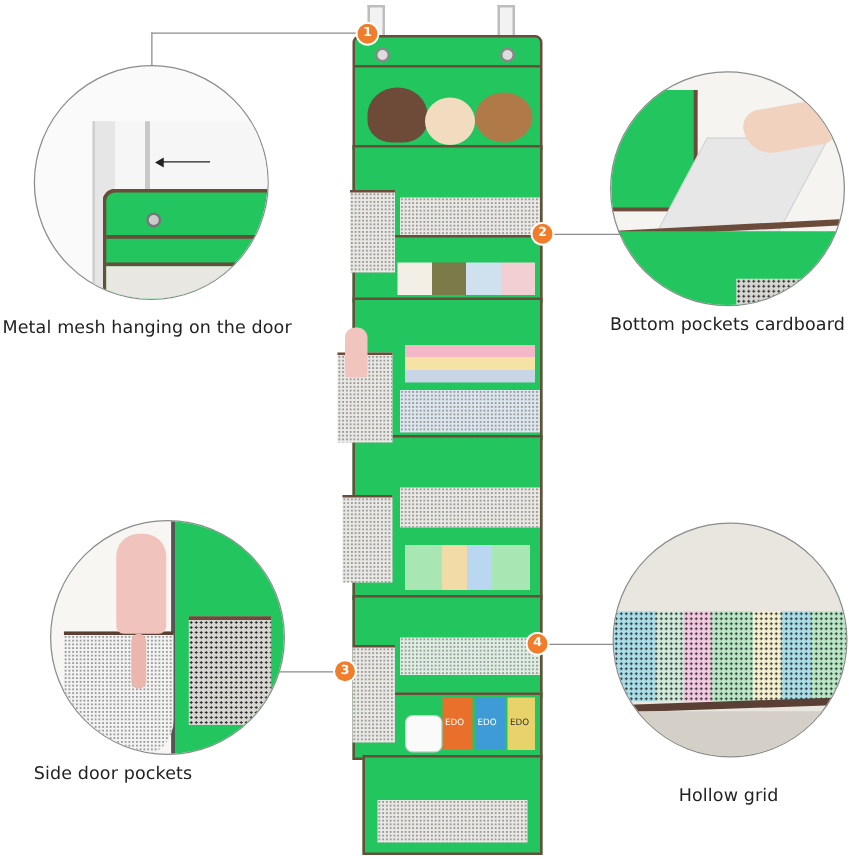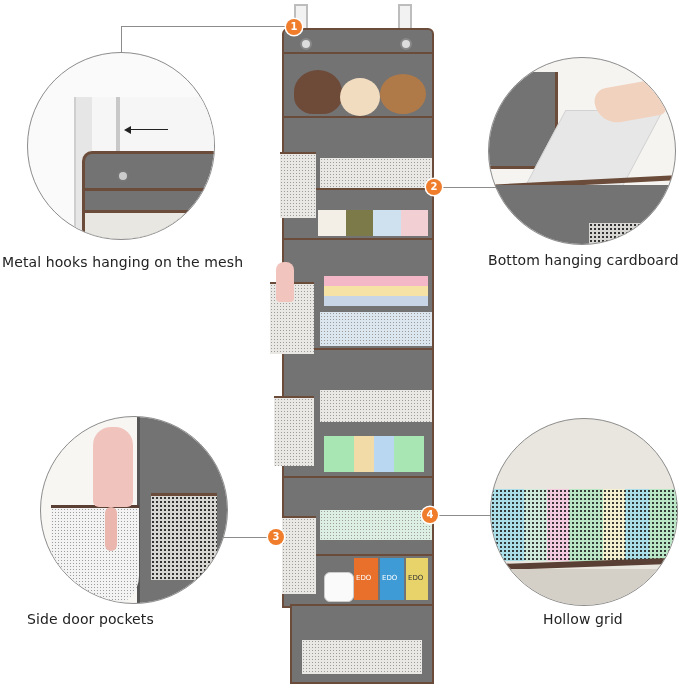--- a/index.html
+++ b/index.html
@@ -11,21 +11,21 @@
   .line { position:absolute; background:#8c8c8c; }
   .badge { position:absolute; width:16px; height:16px; border-radius:50%; background:#f07d2b; color:#fff;
            font-size:10px; font-weight:bold; text-align:center; line-height:16px; box-shadow:0 0 0 1.5px #fff; }
   .trim { border:2px solid #6b4c3a; }
   .mesh { background-color:#e9e8e4;
           background-image:radial-gradient(circle, #9b9b9b 0.7px, transparent 0.9px);
           background-size:3px 3px; }
   .darkmesh { background-color:#d8d6d2;
           background-image:radial-gradient(circle, #333 0.9px, transparent 1.1px);
           background-size:4px 4px; }
-  .fabric { background:#737373; }
+  .fabric { background:#22c55e; }
 </style>
 </head>
 <body>
 
 <div class="abs" style="left:270px; top:0; width:190px; height:689px;">
 
   <div class="abs" style="left:24px; top:4px; width:10px; height:34px; border:2px solid #bdbdbd; border-bottom:none; background:#f2f2f2;"></div>
   <div class="abs" style="left:128px; top:4px; width:10px; height:34px; border:2px solid #bdbdbd; border-bottom:none; background:#f2f2f2;"></div>
 
   <div class="abs fabric trim" style="left:12px; top:28px; width:148px; height:88px; border-radius:6px 6px 0 0;">
@@ -94,34 +94,34 @@
   <div class="abs" style="left:88px; top:44px; width:4px; height:66px; background:#c8c8c8;"></div>
   <div class="abs" style="left:100px; top:76px; width:40px; height:1px; background:#222;"></div>
   <div class="abs" style="left:96px; top:73px; width:0; height:0; border-top:4px solid transparent; border-bottom:4px solid transparent; border-right:7px solid #222;"></div>
   <div class="abs fabric" style="left:54px; top:98px; width:140px; height:100px; border:3px solid #6b4c3a; border-radius:10px 0 0 0; border-right:none; border-bottom:none;">
     <div class="abs" style="left:32px; top:16px; width:8px; height:8px; border-radius:50%; border:2px solid #777; background:#ccc;"></div>
     <div class="abs" style="left:0; top:34px; width:140px; height:3px; background:#6b4c3a;"></div>
     <div class="abs" style="left:0; top:56px; width:140px; height:3px; background:#6b4c3a;"></div>
     <div class="abs" style="left:0; top:59px; width:140px; height:40px; background:#e9e7e1;"></div>
   </div>
 </div>
-<div class="caption" style="left:2px; top:254px;">Metal hooks hanging on the mesh</div>
+<div class="caption" style="left:2px; top:254px;">Metal mesh hanging on the door</div>
 
 <div class="line" style="left:442px; top:187px; width:56px; height:1px;"></div>
 <div class="badge" style="left:426px; top:179px;">2</div>
 
 <div class="circle" style="left:488px; top:57px; width:186px; height:186px; background:#f5f4f1;">
   <div class="abs fabric" style="left:0; top:14px; width:66px; height:94px; border-right:3px solid #6b4c3a; border-bottom:3px solid #6b4c3a;"></div>
   <div class="abs" style="left:52px; top:52px; width:96px; height:90px; background:#e7e7e7; transform:skewX(-28deg); border:1px solid #d2d2d2;"></div>
   <div class="abs" style="left:106px; top:26px; width:70px; height:36px; background:#f1d2bf; border-radius:18px 18px 10px 30px; transform:rotate(-10deg);"></div>
   <div class="abs" style="left:0; top:122px; width:186px; height:5px; background:#6b4c3a; transform:rotate(-3deg);"></div>
   <div class="abs fabric" style="left:0; top:127px; width:186px; height:60px;"></div>
   <div class="abs darkmesh" style="left:100px; top:165px; width:60px; height:22px;"></div>
 </div>
-<div class="caption" style="left:488px; top:252px;">Bottom hanging cardboard</div>
+<div class="caption" style="left:488px; top:252px;">Bottom pockets cardboard</div>
 
 <div class="line" style="left:213px; top:537px; width:60px; height:1px;"></div>
 <div class="badge" style="left:268px; top:529px;">3</div>
 
 <div class="circle" style="left:40px; top:416px; width:186px; height:186px; background:#f7f6f3;">
   <div class="abs fabric" style="left:96px; top:0; width:90px; height:186px; border-left:3px solid #555;"></div>
   <div class="abs darkmesh" style="left:110px; top:76px; width:66px; height:84px; border-top:3px solid #6b4c3a;"></div>
   <div class="abs mesh" style="left:10px; top:88px; width:88px; height:98px; background-color:#f3f3f3; border-top:3px solid #5a4034; border-radius:0 0 30px 30px;"></div>
   <div class="abs" style="left:52px; top:10px; width:40px; height:80px; border-radius:18px 18px 6px 6px; background:#f0c4bd;"></div>
   <div class="abs" style="left:64px; top:90px; width:12px; height:44px; border-radius:6px; background:#eab6ad;"></div>
@@ -131,13 +131,13 @@
 <div class="line" style="left:437px; top:515px; width:57px; height:1px;"></div>
 <div class="badge" style="left:422px; top:507px;">4</div>
 
 <div class="circle" style="left:490px; top:418px; width:186px; height:186px; background:#e9e6df;">
   <div class="abs" style="left:0; top:70px; width:186px; height:72px; background:linear-gradient(90deg,#a9dde8 0 18%,#cfeadb 18% 30%,#f3c9e0 30% 42%,#b9e6c4 42% 60%,#f3efcf 60% 72%,#a9dde8 72% 85%,#b9e6c4 85%);"></div>
   <div class="abs" style="left:0; top:70px; width:186px; height:72px;
        background-image:radial-gradient(circle, rgba(30,30,30,0.85) 0.9px, transparent 1.1px); background-size:4px 4px;"></div>
   <div class="abs" style="left:0; top:142px; width:186px; height:6px; background:#5a4034; transform:rotate(-2deg);"></div>
   <div class="abs" style="left:0; top:150px; width:186px; height:36px; background:#d4d0c8;"></div>
 </div>
-<div class="caption" style="left:543px; top:611px;">Hollow grid</div>
+<div class="caption" style="left:543px; top:629px;">Hollow grid</div>
 
 </body></html>

